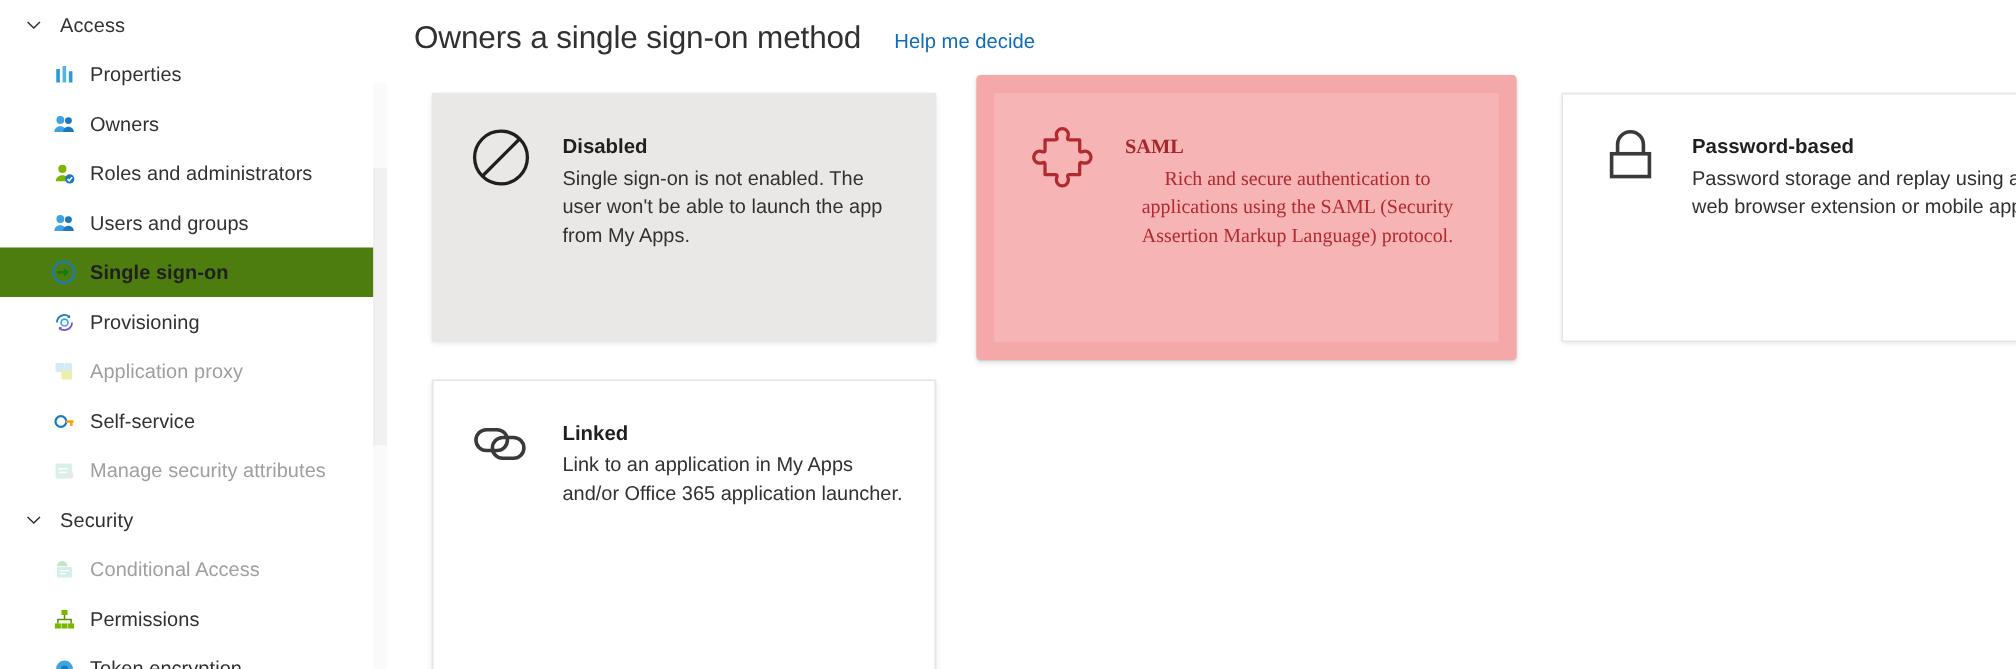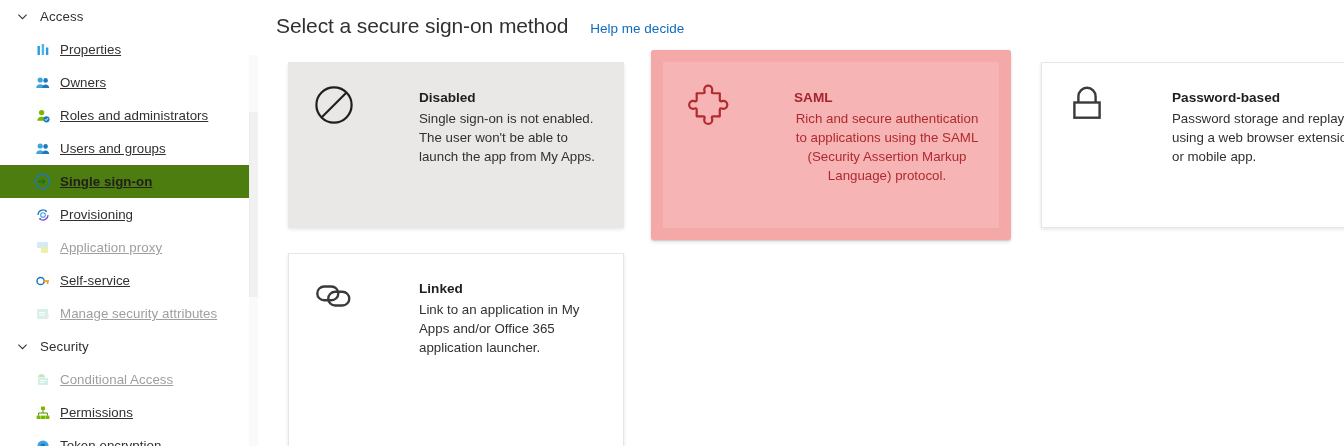--- a/index.html
+++ b/index.html
@@ -63,21 +63,20 @@
     flex: 0 0 17px;
     margin-right: 9px;
     display: inline-flex;
     align-items: center; justify-content: center;
   }
   .nav-item .lbl {
     font-size: 13.3px;
     color: #323130;
     letter-spacing: .05px;
     white-space: nowrap;
-    text-decoration: underline;
   }
   .nav-item.dim .lbl { color: #a19f9d; }
   .nav-item.selected { background: #4d7c0f; }
   .nav-item.selected .lbl { font-weight: bold; color: #201f1e; }
 
   
   #sb-track {
     position: absolute;
     right: 0px;
     top: 55px;
@@ -152,30 +151,30 @@
 
   .card {
     width: 336px;
     height: 166px;
     background: #ffffff;
     display: flex;
     align-items: flex-start;
     padding: 24px 18px 0 22px;
     border: 1px solid #e8e6e4;
     box-shadow: 0 1.6px 3.6px rgba(0,0,0,.10), 0 .3px .9px rgba(0,0,0,.10);
-    gap: 44px;
   }
   .card.grey {
     background: #e9e8e7;
     border-color: #e9e8e7;
   }
   .card.pink {
     background: #f7b4b4;
     border-color: #f7b4b4;
     box-shadow: none;
+    font-family: Liberation Serif, serif;
   }
   .card.plain { background:#ffffff; }
 
   .card .cicon {
     flex: 0 0 46px;
     width: 46px;
     height: 46px;
     margin-right: 18px;
     margin-top: -3px;
     display: flex;
@@ -371,21 +370,21 @@
     </div>
 
     <div id="sb-track">
       <div id="sb-thumb"></div>
     </div>
   </nav>
 
   <section id="main">
 
     <div id="header">
-      <h1 id="page-title">Select a secure sign-on method</h1>
+      <h1 id="page-title">Owners a single sign-on method</h1>
       <a id="help-link">Help me decide</a>
     </div>
 
     <div id="cards">
 
       <div class="card-row">
 
         <div class="card-frame">
           <div class="card grey">
             <div class="cicon">

